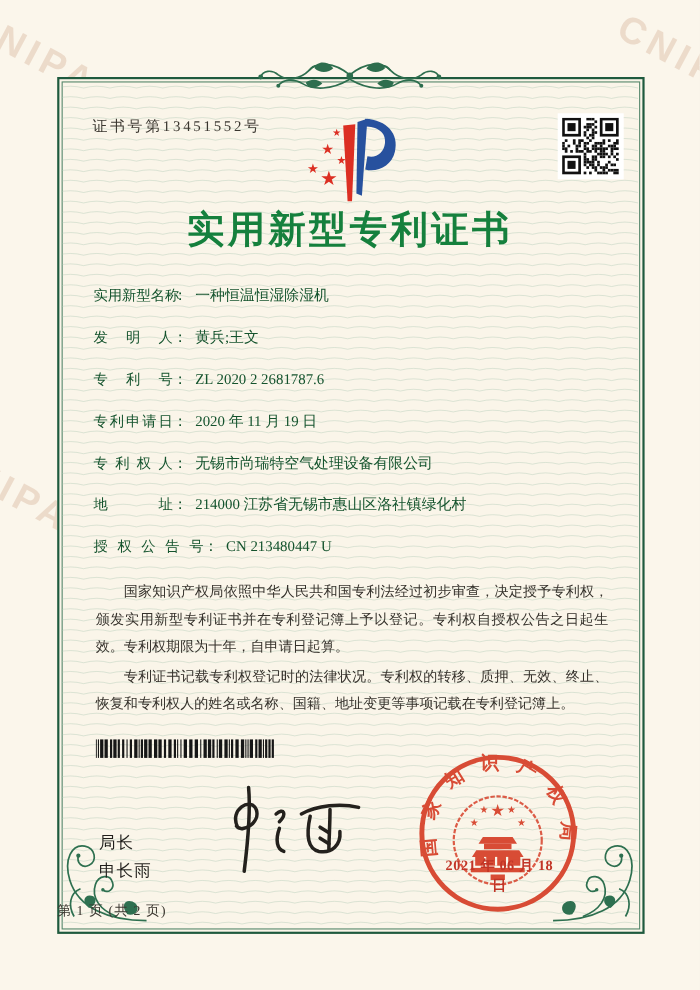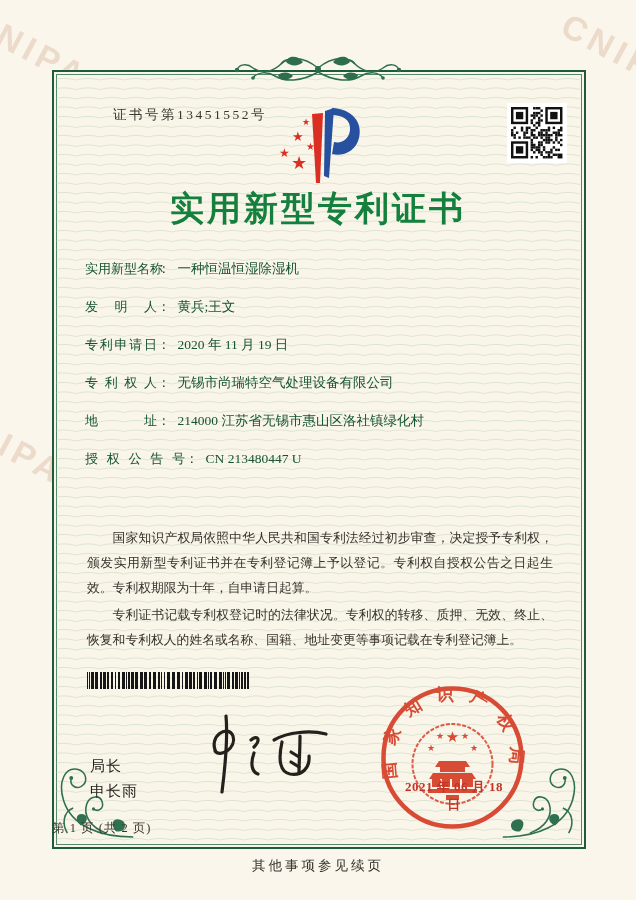--- a/index.html
+++ b/index.html
@@ -24,21 +24,21 @@
   .orn path{fill:none;stroke:#2d6e4e;stroke-width:1.5;}
   .orn .leaf{fill:#2d6e4e;stroke:none;}
   .orn circle{fill:#2d6e4e;}
   .corner{position:absolute;z-index:2;}
   .corner path{fill:none;stroke:#2e7050;stroke-width:1.6;}
   .corner .leaf{fill:#2e7050;stroke:none;}
   .corner circle{fill:#2e7050;}
   .corner.right{transform:scaleX(-1);}
 
   .z2{z-index:2;}
-  .certno{left:84px;top:106px;font-size:13.5px;letter-spacing:2.5px;color:#3a362f;margin-left:29px;}
+  .certno{left:84px;top:106px;font-size:13.5px;letter-spacing:2.5px;color:#3a362f;}
   .logo{left:266px;top:94px;width:100px;height:92px;}
   .logo .star{position:absolute;color:#dc2f23;line-height:1;font-family:"DejaVu Sans",sans-serif;}
   .qr{left:507px;top:103px;width:60px;height:60px;background:#fff;padding:4px;box-sizing:border-box;}
   .title{left:0;top:186px;width:636px;text-align:center;font-size:34px;font-weight:bold;
          letter-spacing:3px;color:#15803d;}
 
   .fields{left:85px;top:260px;width:470px;}
   .frow{height:21px;margin-bottom:17px;font-size:13.5px;color:#14532d;white-space:nowrap;}
   .flab-t{display:inline-block;width:72px;text-align:justify;text-align-last:justify;font-size:13px;vertical-align:bottom;}
   .colon{margin-right:7px;}
@@ -367,20 +367,23 @@
   <div class="abs z2 title">实用新型专利证书</div>
 
   <div class="abs z2 fields">
     <div class="frow">
       <span class="flab-t">实用新型名称</span><span class="colon">：</span><span>一种恒温恒湿除湿机</span>
     </div>
     <div class="frow">
       <span class="flab-t">发明人</span><span class="colon">：</span><span>黄兵;王文</span>
     </div>
     <div class="frow">
+      <span class="flab-t">专利号</span><span class="colon">：</span><span>ZL 2020 2 2681787.6</span>
+    </div>
+    <div class="frow">
       <span class="flab-t">专利申请日</span><span class="colon">：</span><span>2020 年 11 月 19 日</span>
     </div>
     <div class="frow">
       <span class="flab-t">专利权人</span><span class="colon">：</span><span>无锡市尚瑞特空气处理设备有限公司</span>
     </div>
     <div class="frow">
       <span class="flab-t">地址</span><span class="colon">：</span><span>214000 江苏省无锡市惠山区洛社镇绿化村</span>
     </div>
     <div class="frow grant">
       <span>
@@ -477,15 +480,14 @@
       <rect x="61" y="95" width="2" height="8" fill="#faf5e9"></rect>
       <rect x="71" y="95" width="2" height="8" fill="#faf5e9"></rect>
       <rect x="81" y="95" width="2" height="8" fill="#faf5e9"></rect>
       <rect class="red" x="49" y="105" width="49" height="4"></rect>
       <rect class="red" x="67" y="111" width="13" height="5"></rect>
     </g>
   </svg>
   <div class="abs sealdate">2021 年 06 月 18 日</div>
 
   <div class="abs pageno">第 1 页 (共 2 页)</div>
-  <div class="abs cont">其他事项参见续页</div>
 
 </div>
 
 </body></html>

